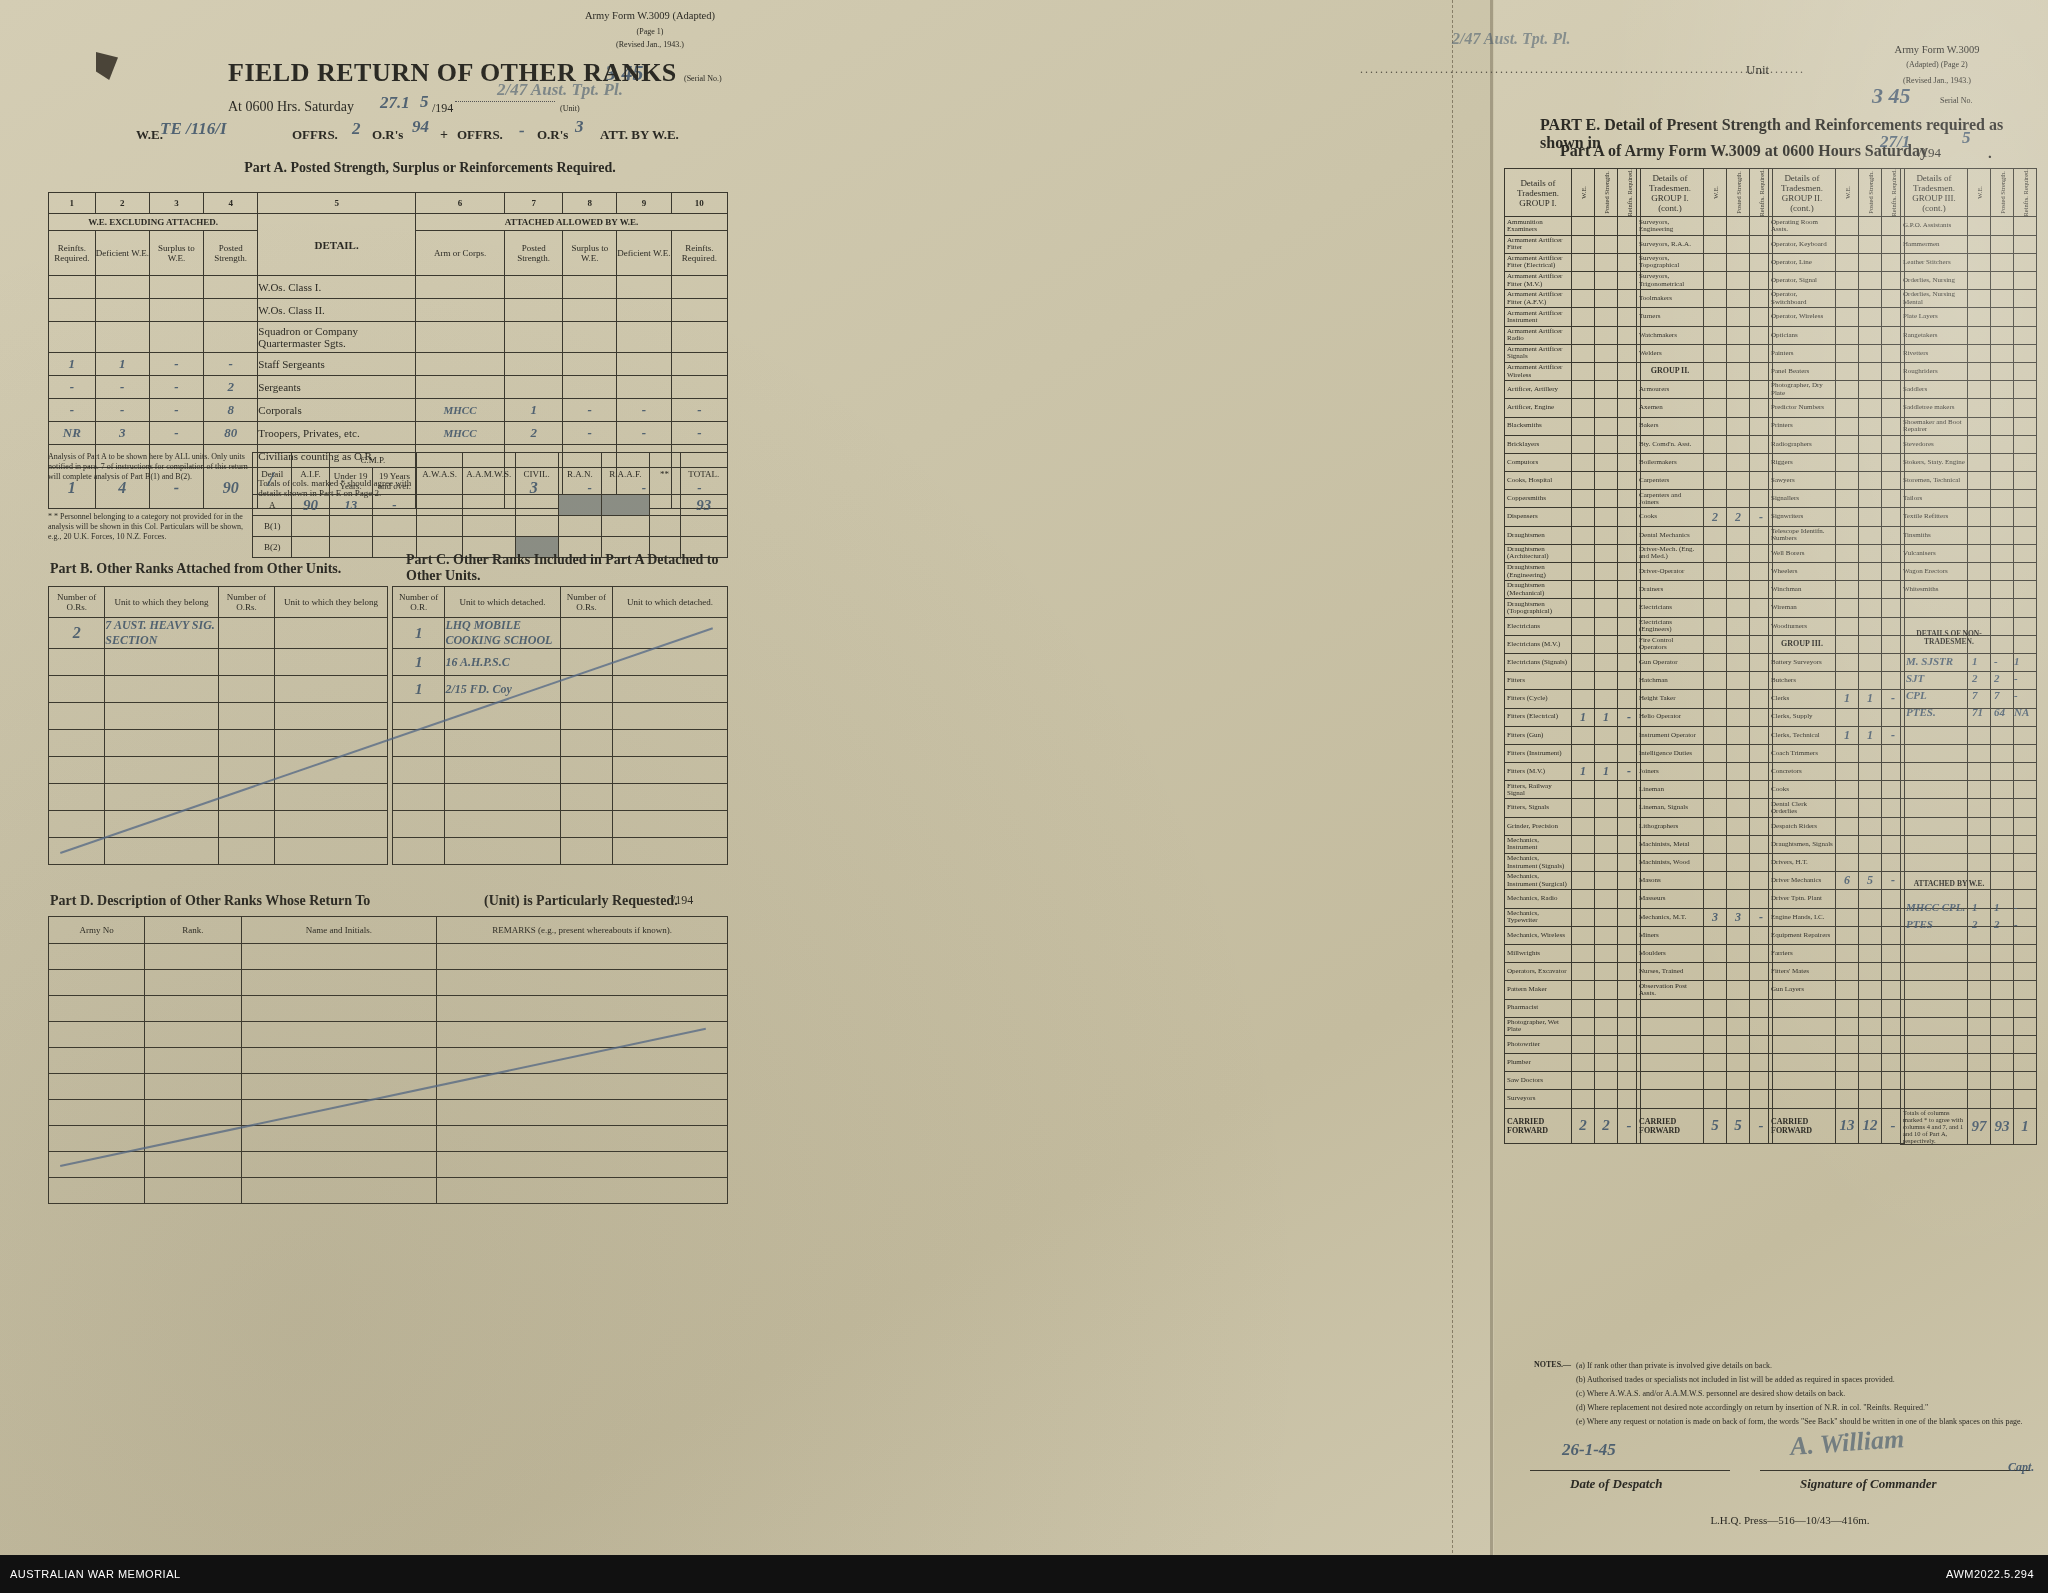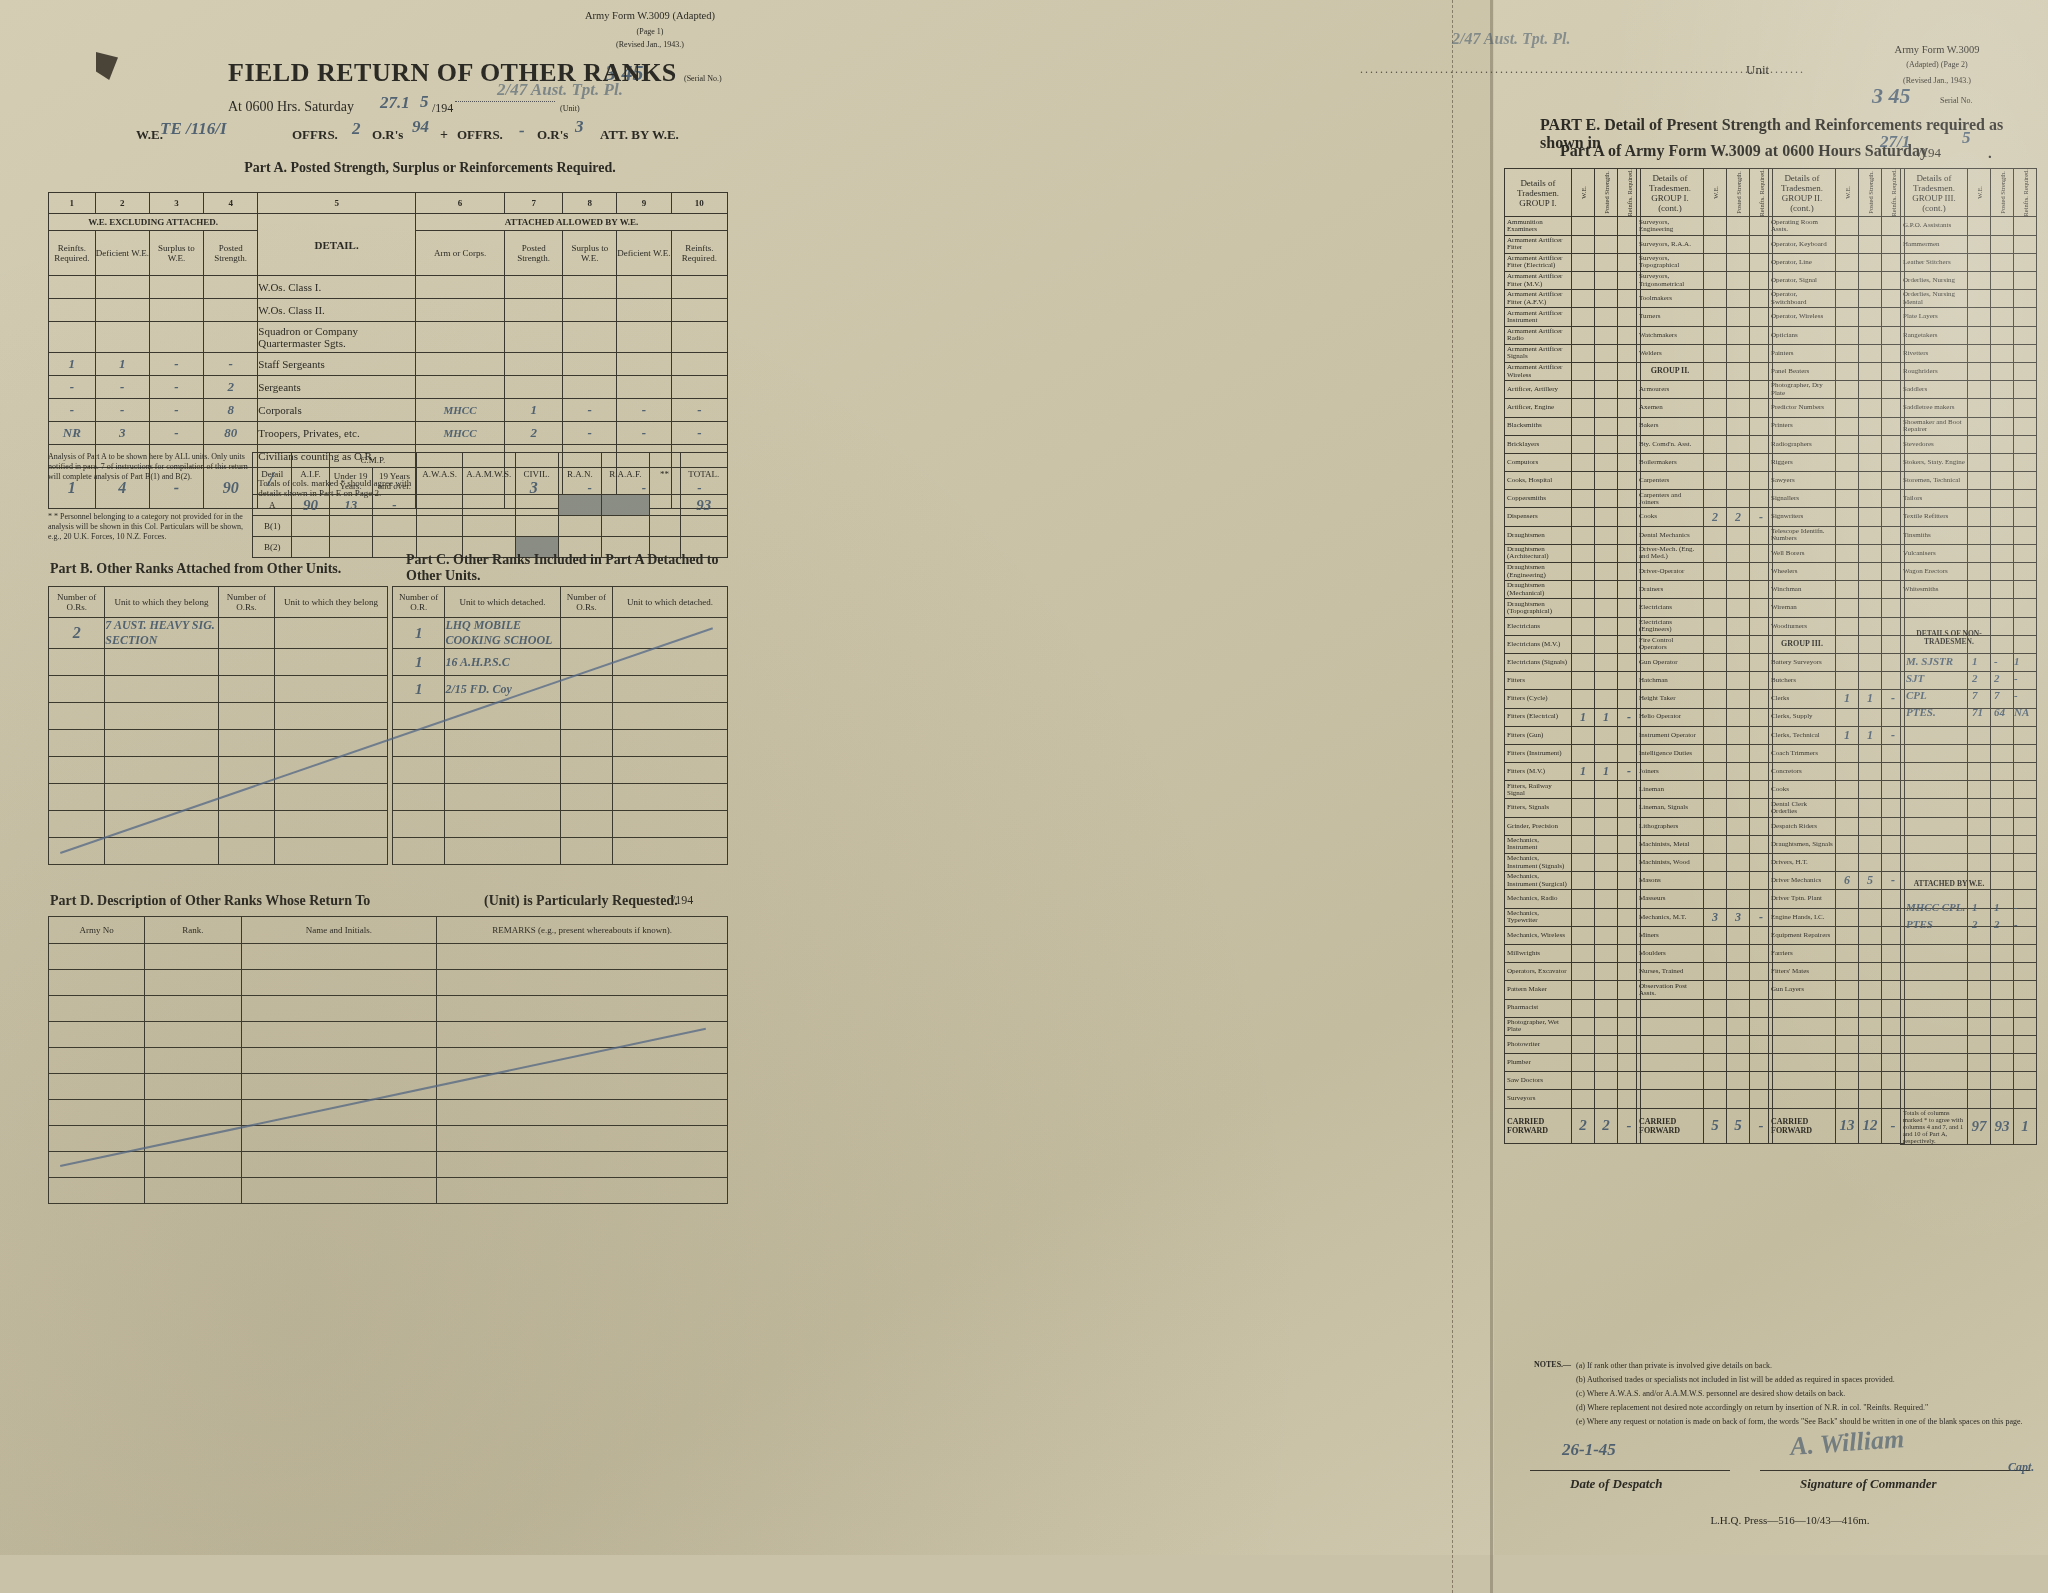--- a/index.html
+++ b/index.html
@@ -1847,18 +1847,22 @@
   <div class="t" style="left:1530px;top:1470px;width:200px;border-top:1px solid #3a382e;height:1px;"></div>
   <div class="t bold" style="left:1570px;top:1476px;font-size:13px;font-style:italic;">Date of Despatch</div>
 
   <div class="hw" style="left:1790px;top:1428px;font-size:26px;transform:rotate(-4deg);opacity:.6;">A. William</div>
   <div class="t" style="left:1760px;top:1470px;width:270px;border-top:1px solid #3a382e;height:1px;"></div>
   <div class="t bold" style="left:1800px;top:1476px;font-size:13px;font-style:italic;">Signature of Commander</div>
   <div class="hw" style="left:2008px;top:1460px;font-size:12px;">Capt.</div>
 
   <div class="t ctr" style="left:1640px;top:1514px;width:300px;font-size:11px;">L.H.Q. Press—516—10/43—416m.</div>
 
+  <div class="footer-bar">
+    <div class="l">AUSTRALIAN WAR MEMORIAL</div>
+    <div class="r">AWM2022.5.294</div>
+  </div>
 
   <div style="position:absolute;left:1492px;top:0;width:556px;height:1555px;pointer-events:none;
        background:radial-gradient(ellipse at 85% 18%, rgba(255,255,255,.22), rgba(255,255,255,0) 55%);"></div>
   <div style="position:absolute;left:0;top:0;width:1492px;height:1555px;pointer-events:none;
        background:radial-gradient(ellipse at 20% 85%, rgba(90,80,55,.12), rgba(0,0,0,0) 60%);"></div>
 </div>
 
 </body></html>

